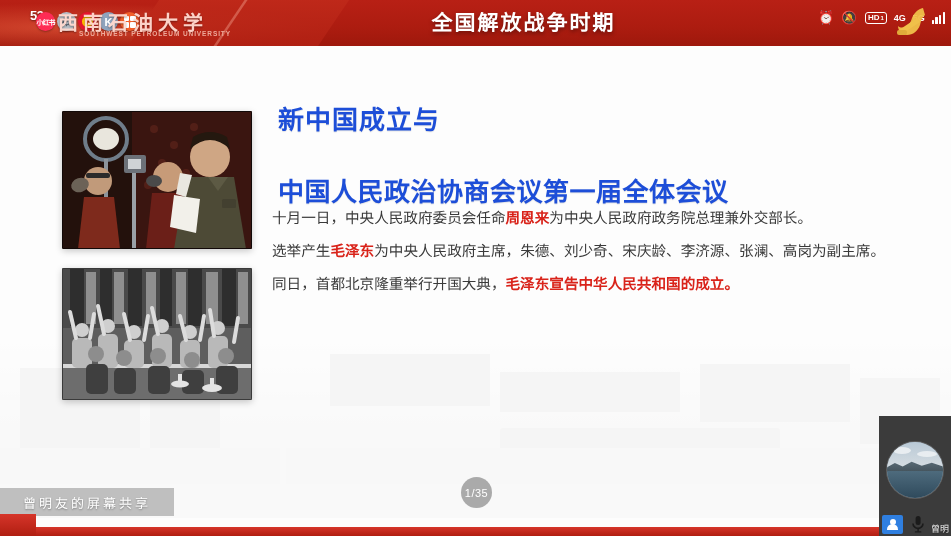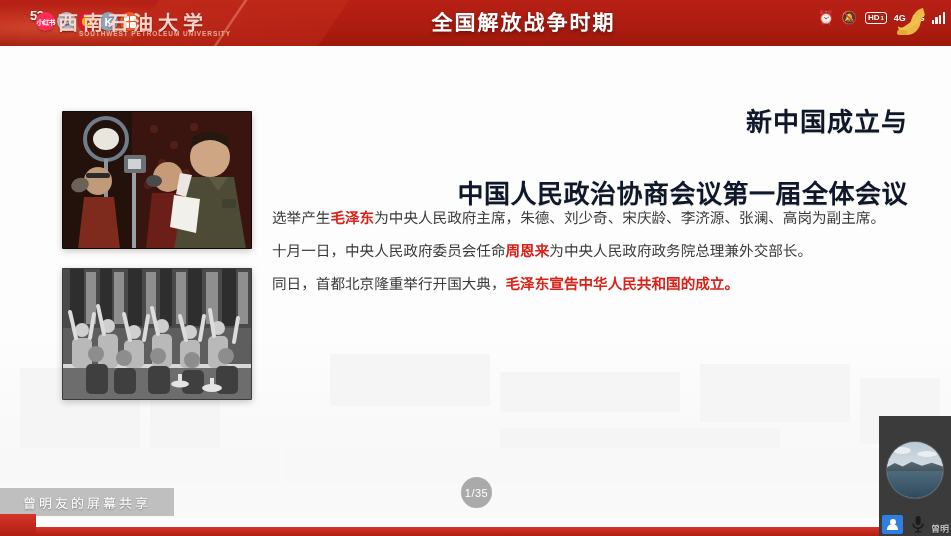--- a/index.html
+++ b/index.html
@@ -113,23 +113,23 @@
 
   .photo{
     position:absolute;border-radius:2px;overflow:hidden;
     box-shadow:0 2px 7px rgba(0,0,0,.22);
   }
   #photo-speech{left:62px;top:65px;width:190px;height:138px;background:#1a0d0a;}
   #photo-vote{left:62px;top:222px;width:190px;height:132px;background:#2b2b2b;}
 
   
   .slide-title{
-    position:absolute;left:278px;top:60px;width:630px;text-align:right;
-    color:#0f172a;font-weight:700;line-height:1.3;
-    font-family:Liberation Serif, serif;
+    position:absolute;left:278px;top:60px;width:630px;text-align:left;
+    color:#1d4ed8;font-weight:700;line-height:1.3;
+    font-family:Liberation Mono, monospace;
     text-shadow:0 1px 1px rgba(0,0,0,.10);
   }
   .slide-title .l1{font-size:26px;display:block;letter-spacing:1px;}
   .slide-title .l2{font-size:26px;display:block;letter-spacing:.5px;margin-top:38px;}
 
   
   .body-copy{
     position:absolute;left:272px;top:155px;width:632px;
     color:#3a3a3a;font-size:14.6px;line-height:33px;
     font-family:"DejaVu Sans","Liberation Sans",sans-serif;
@@ -394,22 +394,22 @@
         <rect x="0" y="0" width="190" height="132" fill="none" stroke="#3a3a3a" stroke-width="2"></rect>
       </svg>
     </div>
 
     <div class="slide-title">
       <span class="l1">新中国成立与</span>
       <span class="l2">中国人民政治协商会议第一届全体会议</span>
     </div>
 
     <div class="body-copy" id="body-copy">
+        <p><span>十月一日，中央人民政府委员会任命</span><span class="hl">周恩来</span><span>为中央人民政府政务院总理兼外交部长。</span></p>
         <p><span>选举产生</span><span class="hl">毛泽东</span><span>为中央人民政府主席，朱德、刘少奇、宋庆龄、李济源、张澜、高岗为副主席。</span></p>
-        <p><span>十月一日，中央人民政府委员会任命</span><span class="hl">周恩来</span><span>为中央人民政府政务院总理兼外交部长。</span></p>
         <p><span>同日，首都北京隆重举行开国大典，</span><span class="hl">毛泽东宣告中华人民共和国的成立。</span></p>
       </div>
 
     <div class="page-pill">1/35</div>
 
     <div class="slide-bottom-bar"></div>
   </div>
 
   <div class="share-banner">曾明友的屏幕共享</div>
 

